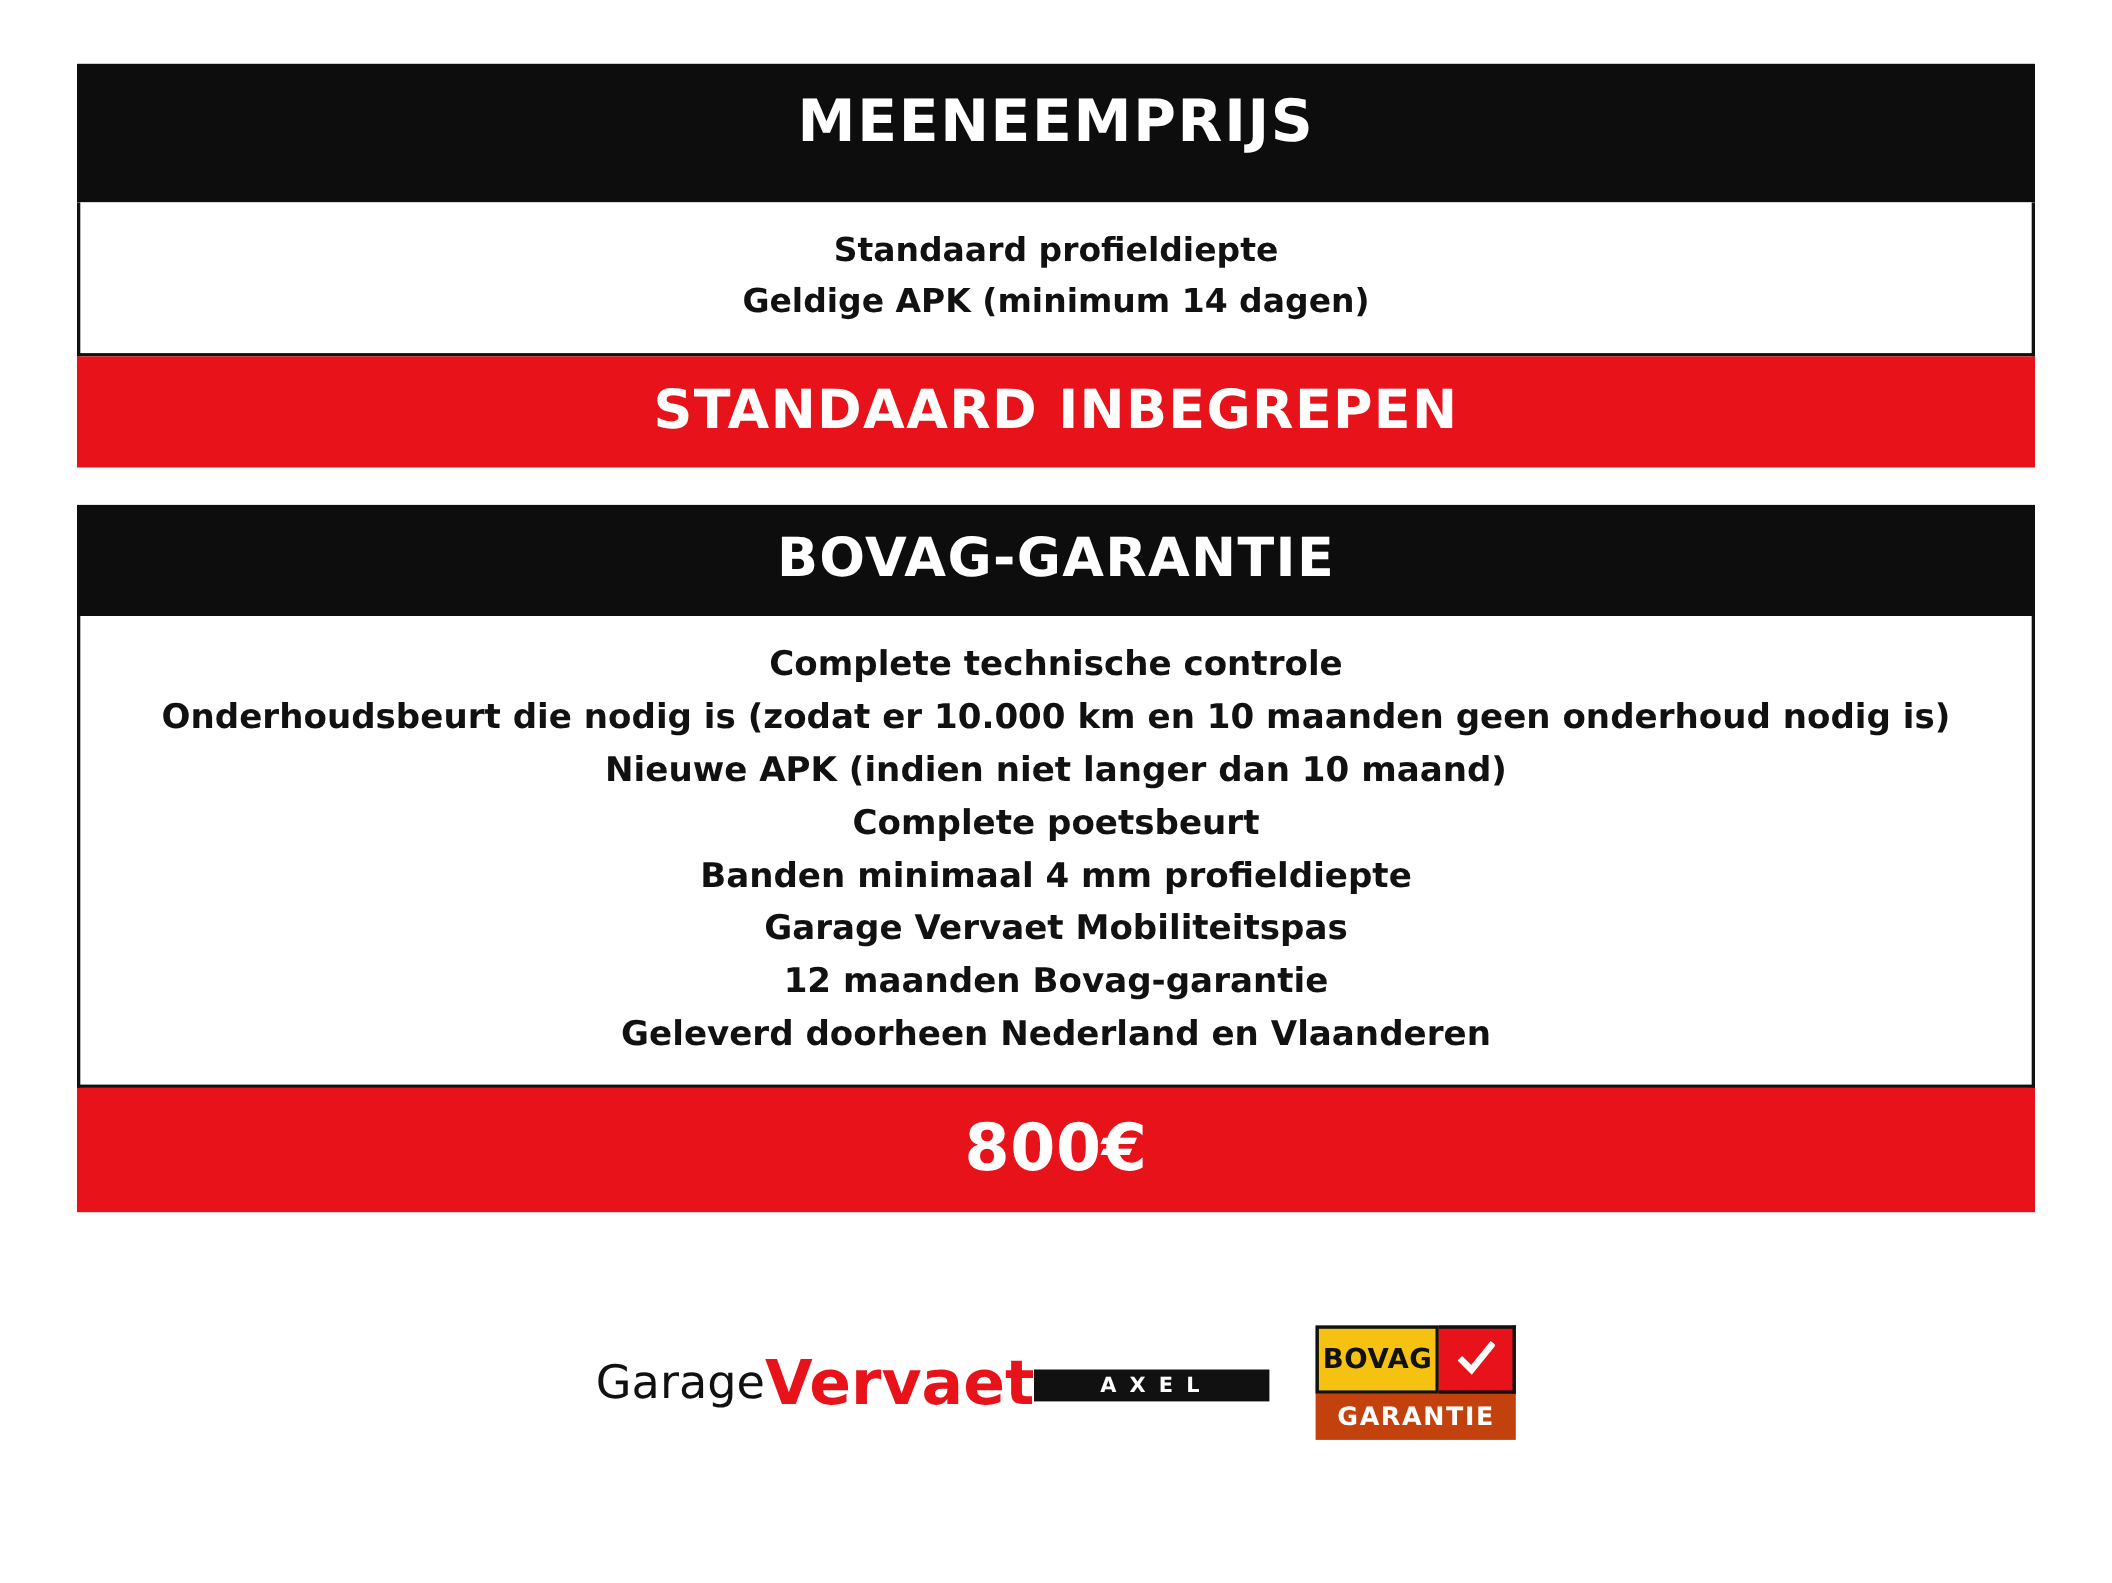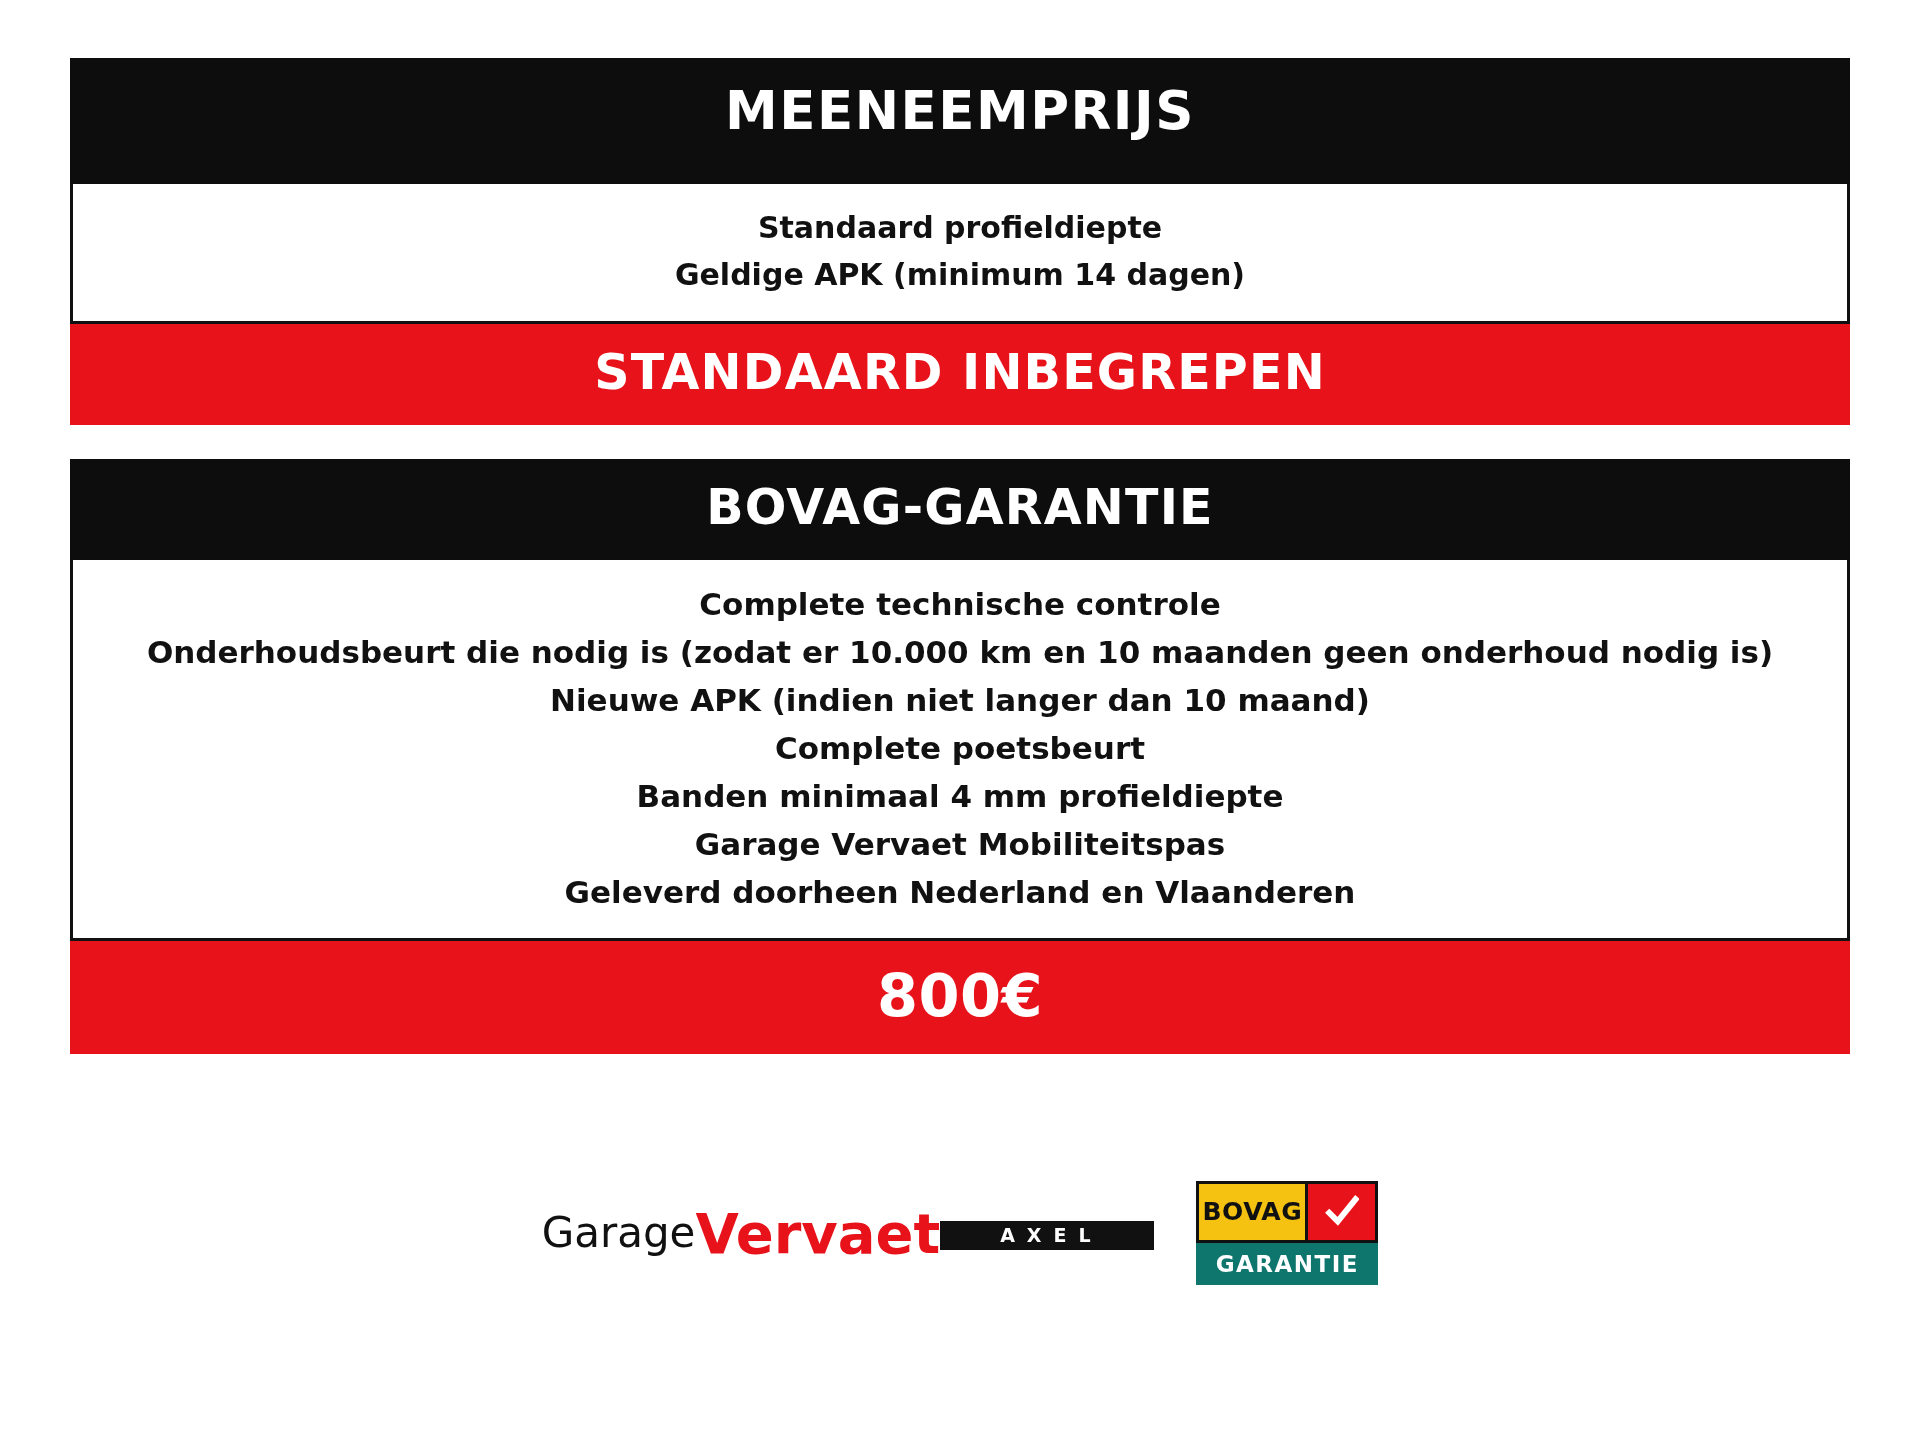--- a/index.html
+++ b/index.html
@@ -124,21 +124,21 @@
     font-weight: 700;
     letter-spacing: 12px;
     padding: 5px 14px 5px 22px;
     width: 214px;
     box-sizing: border-box;
     text-align: center;
   }
 
   .bovag-logo {
     width: 182px;
-    background: #0f766e;
+    background: #c2410c;
     display: flex;
     flex-direction: column;
   }
   .bovag-top {
     display: flex;
     height: 62px;
   }
   .bovag-yellow {
     background: #f5c211;
     flex: 1;
@@ -203,20 +203,21 @@
   <div class="card">
     <div class="band band-black title-lg">BOVAG-GARANTIE</div>
 
     <div class="band band-white lines lines-big">
       <div class="line">Complete technische controle</div>
       <div class="line">Onderhoudsbeurt die nodig is (zodat er 10.000 km en 10 maanden geen onderhoud nodig is)</div>
       <div class="line">Nieuwe APK (indien niet langer dan 10 maand)</div>
       <div class="line">Complete poetsbeurt</div>
       <div class="line">Banden minimaal 4 mm profieldiepte</div>
       <div class="line">Garage Vervaet Mobiliteitspas</div>
+      <div class="line">12 maanden Bovag-garantie</div>
       <div class="line">Geleverd doorheen Nederland en Vlaanderen</div>
     </div>
 
     <div class="band band-red price-band">800€</div>
   </div>
 
   <div class="footer">
 
     <div class="garage-logo">
       <div class="garage-word">Garage</div>

